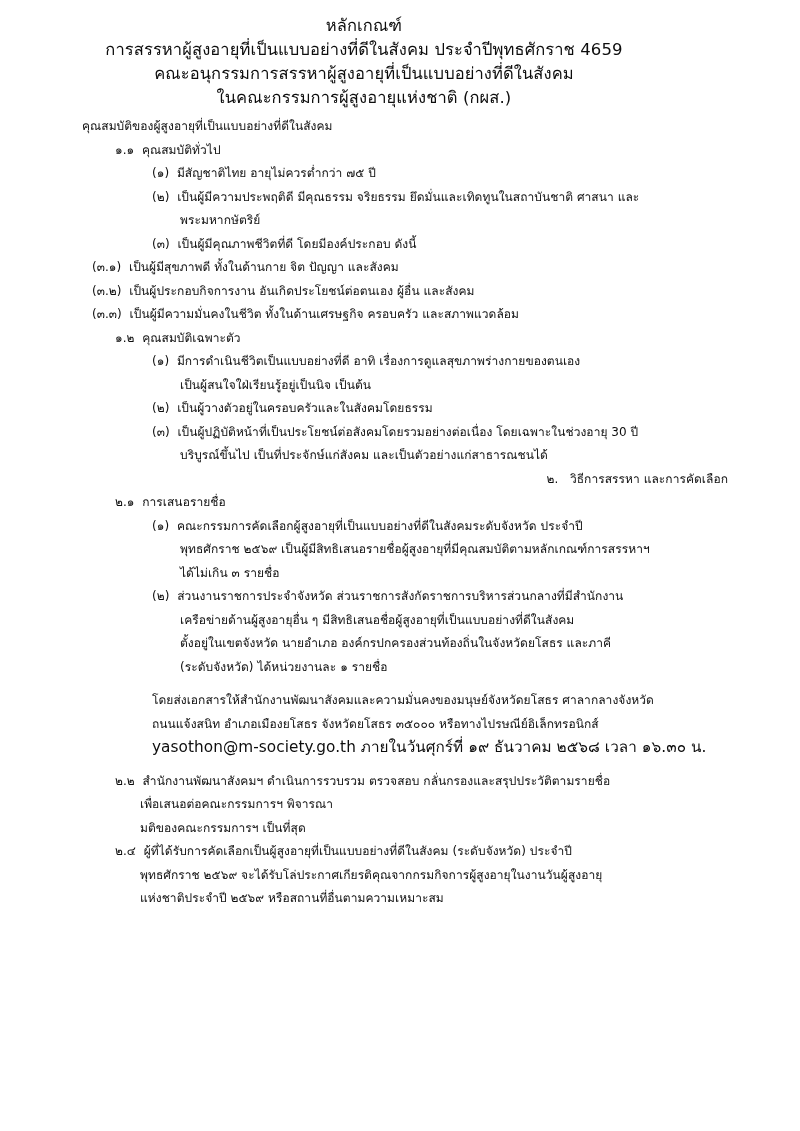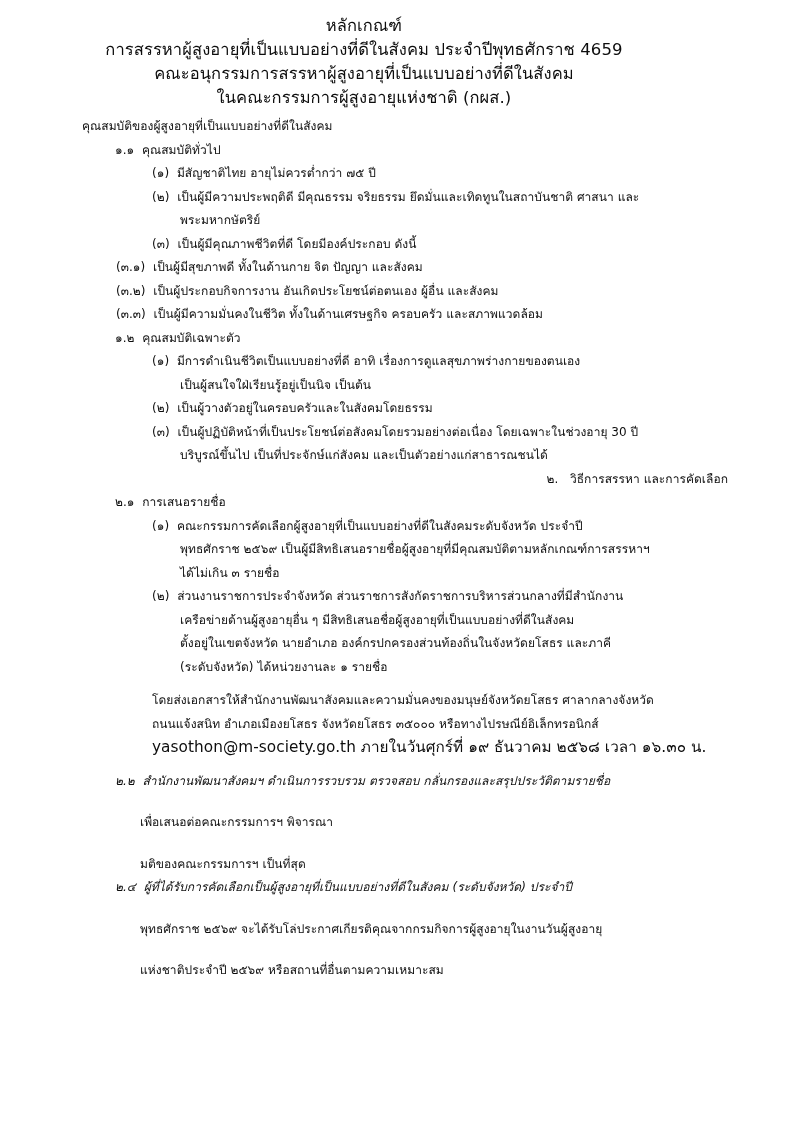--- a/index.html
+++ b/index.html
@@ -49,24 +49,24 @@
     white-space: nowrap;
     letter-spacing: 0.05px;
   }
 
   
   .ind-h   { padding-left: 82px; }   
   .ind-1   { padding-left: 115px; }  
   .ind-n   { padding-left: 108px; text-align: right; }  
   .ind-2   { padding-left: 152px; }  
   .ind-2c  { padding-left: 180px; }  
-  .ind-3   { padding-left: 116px; }  
+  .ind-3   { padding-left: 92px; }  
   .ind-p   { padding-left: 152px; }  
-  .ind-22  { padding-left: 115px; font-style: italic; }  
-  .ind-22c { padding-left: 140px; margin-top: 18px; }
+  .ind-22  { padding-left: 115px; }  
+  .ind-22c { padding-left: 140px; }
   .gap-s { height: 5px; }
   .gap-m { height: 10px; }
 
   .email { font-size: 15.3px; }
 </style>
 </head>
 <body>
 
 <div class="page">
   <div class="doc-body">

